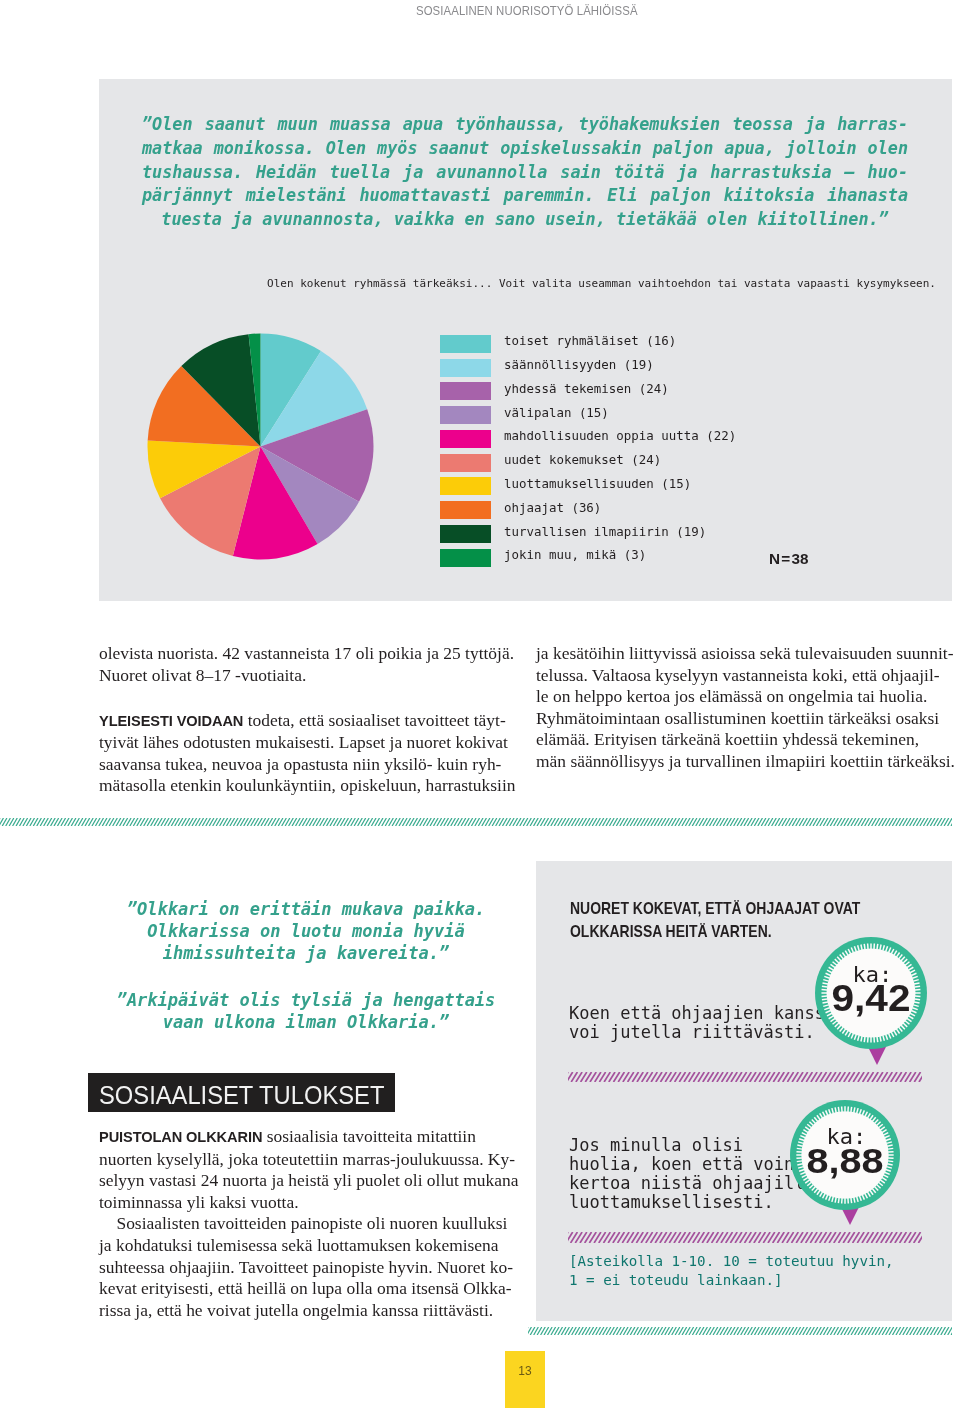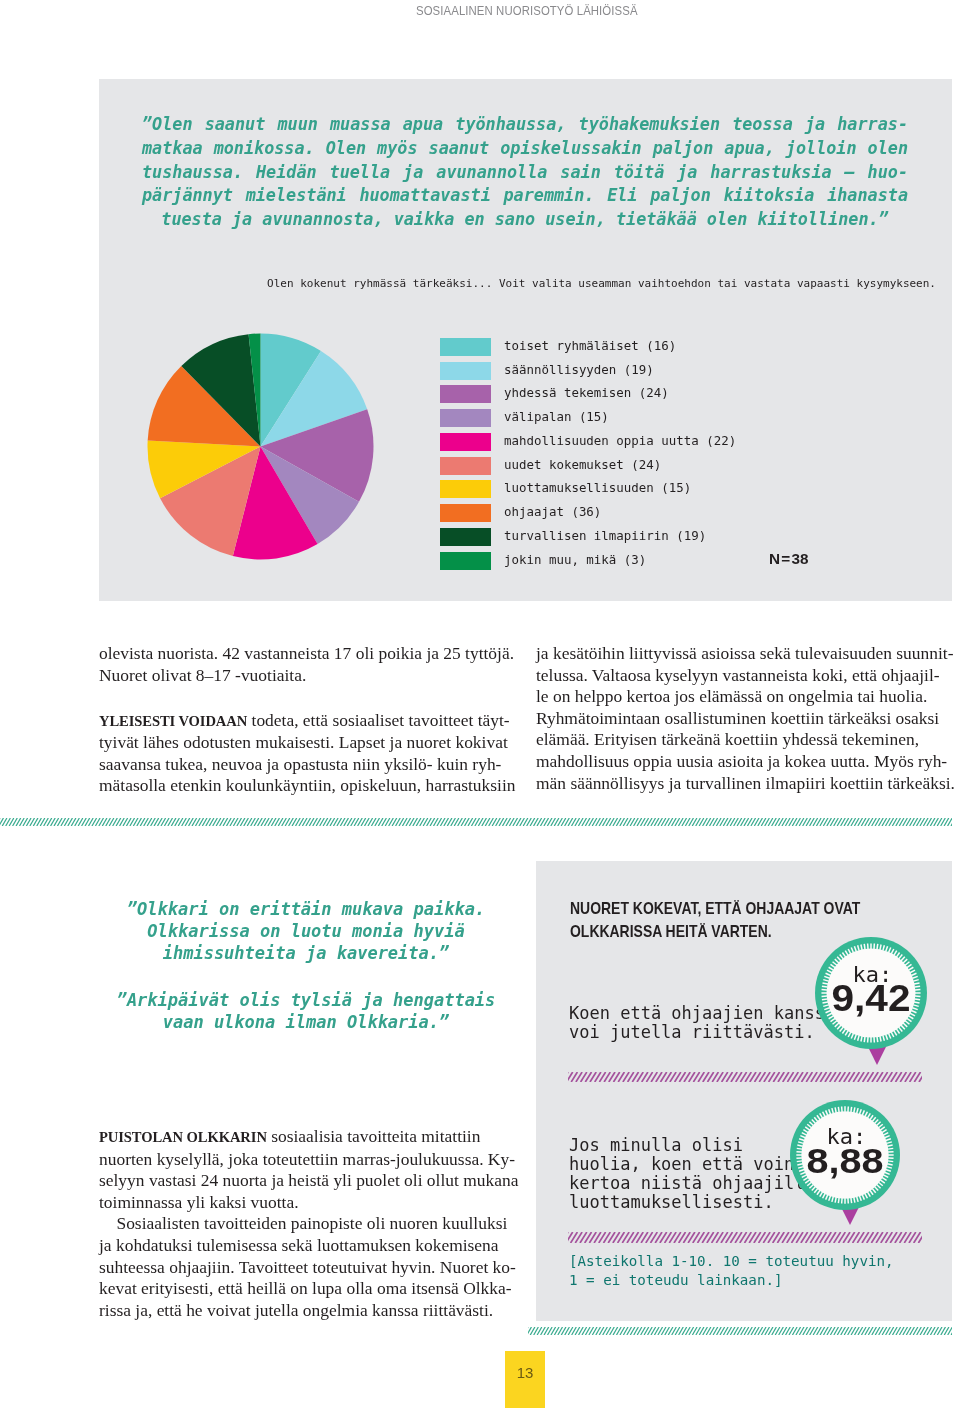--- a/index.html
+++ b/index.html
@@ -27,37 +27,37 @@
 
   
   .chart-cap{position:absolute;left:146px;top:274px;width:790px;
     font-family:"DejaVu Sans Mono",monospace;font-size:11px;line-height:19.5px;color:#231f20;text-align:right;}
 
   
   #pie{position:absolute;left:146.5px;top:333px;}
 
   
   .legend{position:absolute;left:424px;top:332px;}
-  .legend-row{display:flex;align-items:flex-end;height:23.78px;padding-left:16px;}
+  .legend-row{display:flex;align-items:center;height:23.78px;padding-left:16px;}
   .swatch{width:51px;height:18px;flex:0 0 auto;}
   .legend-label{font-family:"DejaVu Sans Mono",monospace;font-size:12.45px;color:#231f20;
     margin-left:13px;white-space:nowrap;position:relative;top:-3px;}
   .nval{position:absolute;left:769px;top:550px;font-family:"Liberation Sans",sans-serif;
     font-weight:bold;font-size:15.3px;color:#231f20;word-spacing:-3px;white-space:nowrap;}
 
   
   .col{position:absolute;font-family:"Liberation Serif",serif;font-size:17.45px;
     line-height:21.6px;color:#231f20;}
   #col-left{left:99px;top:643px;width:414px;}
   #col-right{left:536px;top:643px;width:414px;}
   .col p{margin:0;}
   .col p.spaced{margin-top:23.5px;}
   .tl{display:block;text-align:left;white-space:pre;}
   .tl.lastl{text-align:right;text-align-last:left;}
-  .smallcaps{font-family:Liberation Serif, serif;font-weight:bold;font-size:14.6px;
+  .smallcaps{font-family:Liberation Sans, sans-serif;font-weight:bold;font-size:14.6px;
     letter-spacing:-0.1px;}
 
   
   .hatch{position:absolute;height:7px;}
   .hatch svg{display:block;width:100%;height:100%;}
   #hatch-1{left:0px;top:818px;width:952px;height:8px;}
   #hatch-2{left:568px;top:1072px;width:354px;height:10px;}
   #hatch-3{left:568px;top:1232px;width:354px;height:11px;}
   #hatch-4{left:528px;top:1327px;width:424px;height:8px;}
 
@@ -91,21 +91,21 @@
   
   .badge{position:absolute;}
   .badge svg{display:block;overflow:visible;}
   #badge-1{left:813px;top:935px;}
   #badge-2{left:788px;top:1098px;}
   .ka-label{font-family:"DejaVu Sans Mono",monospace;font-size:22px;fill:#231f20;}
   .ka-value{font-family:"Liberation Sans",sans-serif;font-weight:bold;fill:#231f20;}
 
   
   .pagenum{position:absolute;left:505px;top:1351px;width:40px;height:57px;background:#fbd520;
-    font-family:"Liberation Sans",sans-serif;font-size:15px;color:#6a5a13;
+    font-family:"Liberation Sans",sans-serif;font-size:12px;color:#6a5a13;
     display:flex;align-items:flex-start;justify-content:center;padding-top:13px;box-sizing:border-box;}
 </style>
 </head>
 <body>
 
 <div class="page">
 
   <div class="runhead">SOSIAALINEN NUORISOTYÖ LÄHIÖISSÄ</div>
 
   <div class="panel" id="panel-top"></div>
@@ -191,47 +191,49 @@
     </p>
   </div>
 
   <div class="col" id="col-right">
     <p>
       <span class="tl">ja kesätöihin liittyvissä asioissa sekä tulevaisuuden suunnit-</span>
       <span class="tl">telussa. Valtaosa kyselyyn vastanneista koki, että ohjaajil-</span>
       <span class="tl">le on helppo kertoa jos elämässä on ongelmia tai huolia.</span>
       <span class="tl">Ryhmätoimintaan osallistuminen koettiin tärkeäksi osaksi</span>
       <span class="tl">elämää. Erityisen tärkeänä koettiin yhdessä tekeminen,</span>
-      <span class="tl">mahdollisuus oppia uusia asioita ja kokea uutta. Myös ryh-</span>
       <span class="tl lastl">män säännöllisyys ja turvallinen ilmapiiri koettiin tärkeäksi.</span>
     </p>
   </div>
 
   <div class="quote-2">
     <div>”Olkkari on erittäin mukava paikka.</div>
     <div>Olkkarissa on luotu monia hyviä</div>
     <div>ihmissuhteita ja kavereita.”</div>
   </div>
   <div class="quote-3">
     <div>”Arkipäivät olis tylsiä ja hengattais</div>
     <div>vaan ulkona ilman Olkkaria.”</div>
   </div>
 
   <div class="panel" id="panel-bottom"></div>
 
+  <div class="sec-head">
+      <span>SOSIAALISET TULOKSET</span>
+    </div>
 
   <div class="col" id="col-section">
     <p>
       <span class="tl"><b class="smallcaps">PUISTOLAN OLKKARIN</b><span> sosiaalisia tavoitteita mitattiin</span></span>
       <span class="tl">nuorten kyselyllä, joka toteutettiin marras-joulukuussa. Ky-</span>
       <span class="tl">selyyn vastasi 24 nuorta ja heistä yli puolet oli ollut mukana</span>
       <span class="tl lastl">toiminnassa yli kaksi vuotta.</span>
       <span class="tl">    Sosiaalisten tavoitteiden painopiste oli nuoren kuulluksi</span>
       <span class="tl">ja kohdatuksi tulemisessa sekä luottamuksen kokemisena</span>
-      <span class="tl">suhteessa ohjaajiin. Tavoitteet toteutuivat hyvin. Nuoret ko-</span>
+      <span class="tl">suhteessa ohjaajiin. Tavoitteet painopiste hyvin. Nuoret ko-</span>
       <span class="tl">kevat erityisesti, että heillä on lupa olla oma itsensä Olkka-</span>
       <span class="tl lastl">rissa ja, että he voivat jutella ongelmia kanssa riittävästi.</span>
     </p>
   </div>
 
   <div class="rp-head">
     <div>NUORET KOKEVAT, ETTÄ OHJAAJAT OVAT</div>
     <div>OLKKARISSA HEITÄ VARTEN.</div>
   </div>
   <div class="rp-text" id="rp-text-1">

